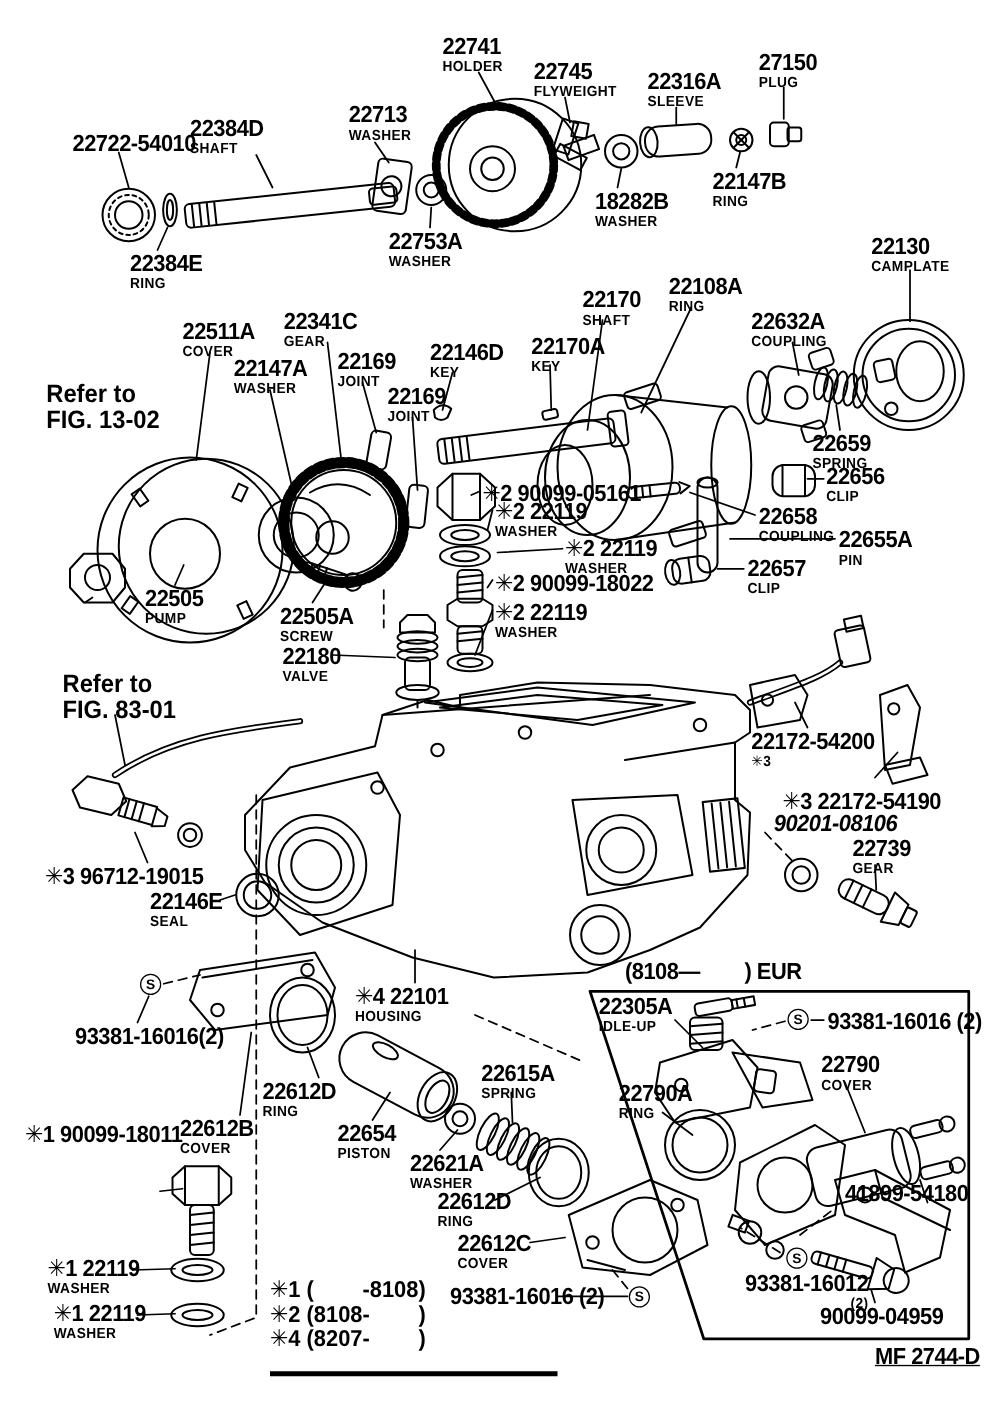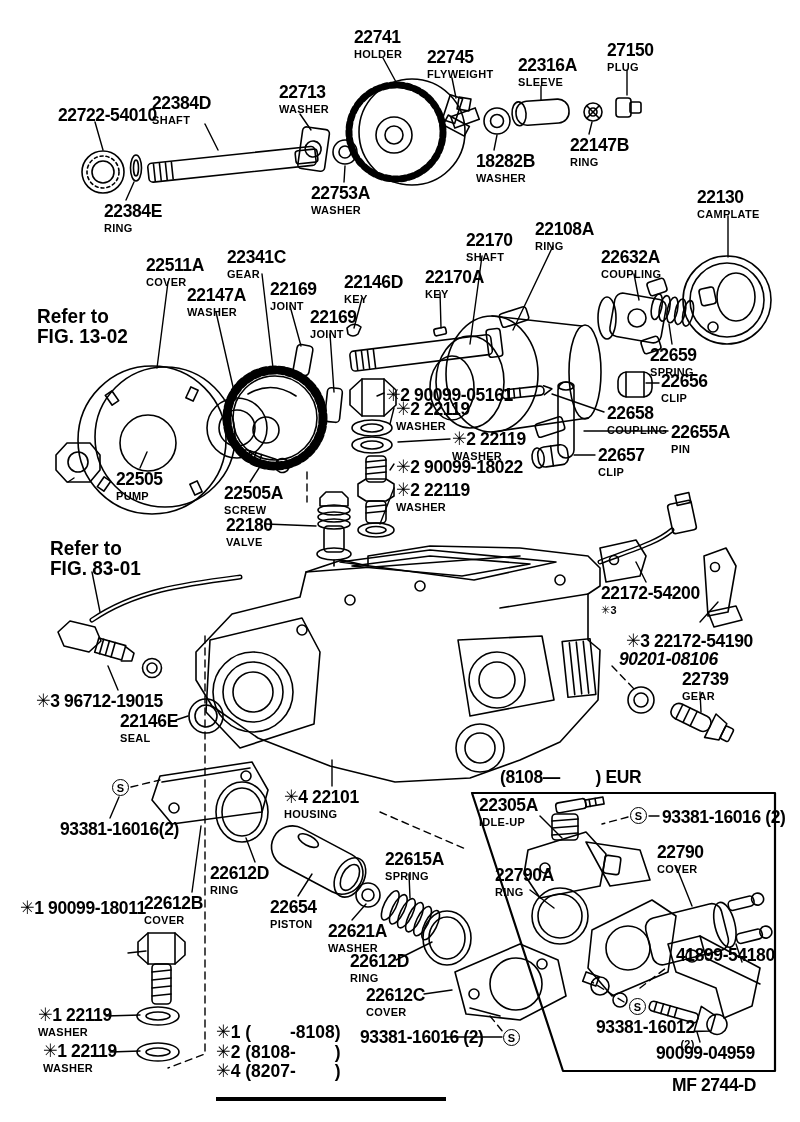--- a/index.html
+++ b/index.html
@@ -497,21 +497,21 @@
       <div class="lbl" style="left: 328px; top: 922px;"><span class="num">22621A</span><span class="cap">WASHER</span></div>
       <div class="lbl" style="left: 350px; top: 952px;"><span class="num">22612D</span><span class="cap">RING</span></div>
       <div class="lbl" style="left: 20px; top: 899px;"><span class="num">✳1 90099-18011</span></div>
       <div class="lbl" style="left: 366px; top: 986px;"><span class="num">22612C</span><span class="cap">COVER</span></div>
       <div class="lbl" style="left: 676px; top: 946px;"><span class="num">41899-54180</span></div>
       <div class="lbl" style="left: 38px; top: 1006px;"><span class="num">✳1 22119</span><span class="cap">WASHER</span></div>
       <div class="lbl" style="left: 43px; top: 1042px;"><span class="num">✳1 22119</span><span class="cap">WASHER</span></div>
       <div class="lbl" style="left: 596px; top: 1018px;"><span class="num">93381-16012</span><span class="cap r">(2)</span></div>
       <div class="lbl" style="left: 656px; top: 1044px;"><span class="num">90099-04959</span></div>
       <div class="lbl" style="left: 360px; top: 1028px;"><span class="num">93381-16016 (2)</span></div>
-      <div class="lbl" style="left: 672px; top: 1076px;"><span class="num">MF 2744-D</span></div>
+      <div class="lbl" style="left: 700px; top: 1076px; text-decoration: underline;"><span class="num">MF 2744-D</span></div>
       <div class="s-sym" style="left: 112px; top: 779px;">S</div>
       <div class="s-sym" style="left: 630px; top: 807px;">S</div>
       <div class="s-sym" style="left: 629px; top: 998px;">S</div>
       <div class="s-sym" style="left: 503px; top: 1029px;">S</div>
     </div>
   <div class="legend" id="legend" style="left: 216px; top: 1022px;"><div>✳1 (        -8108)</div><div>✳2 (8108-        )</div><div>✳4 (8207-        )</div></div>
   <div class="legend-underline"></div>
 </div>
 
 </body></html>

